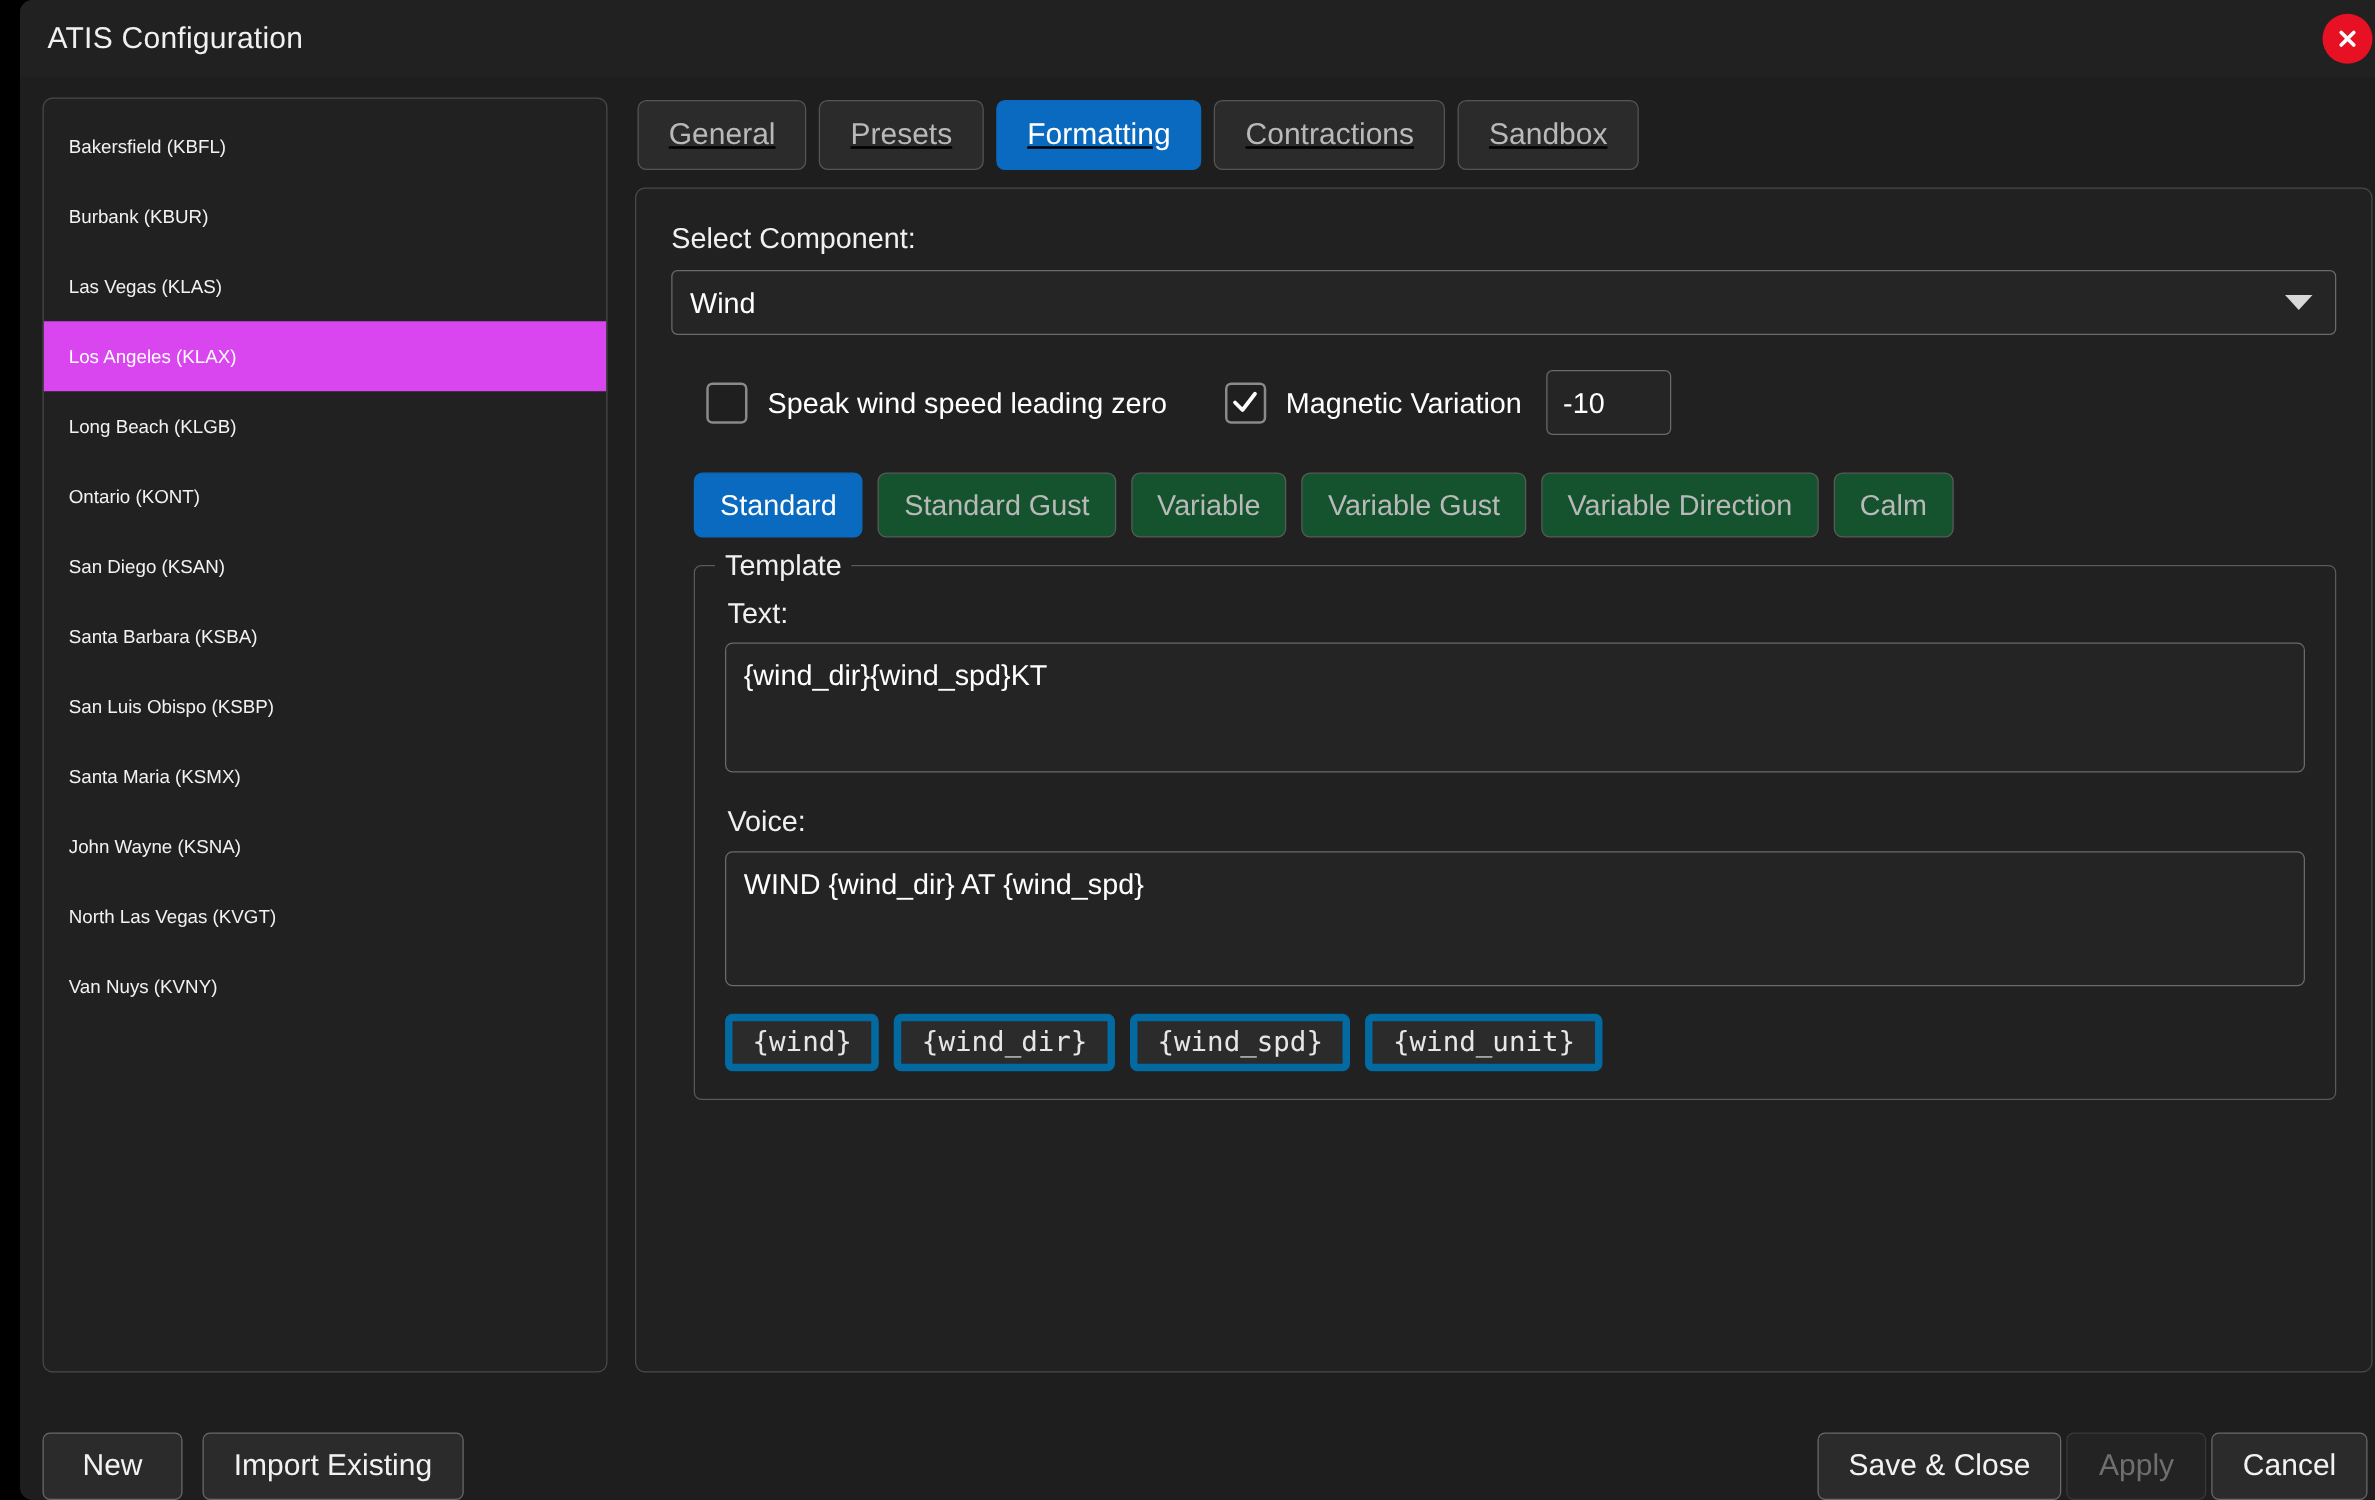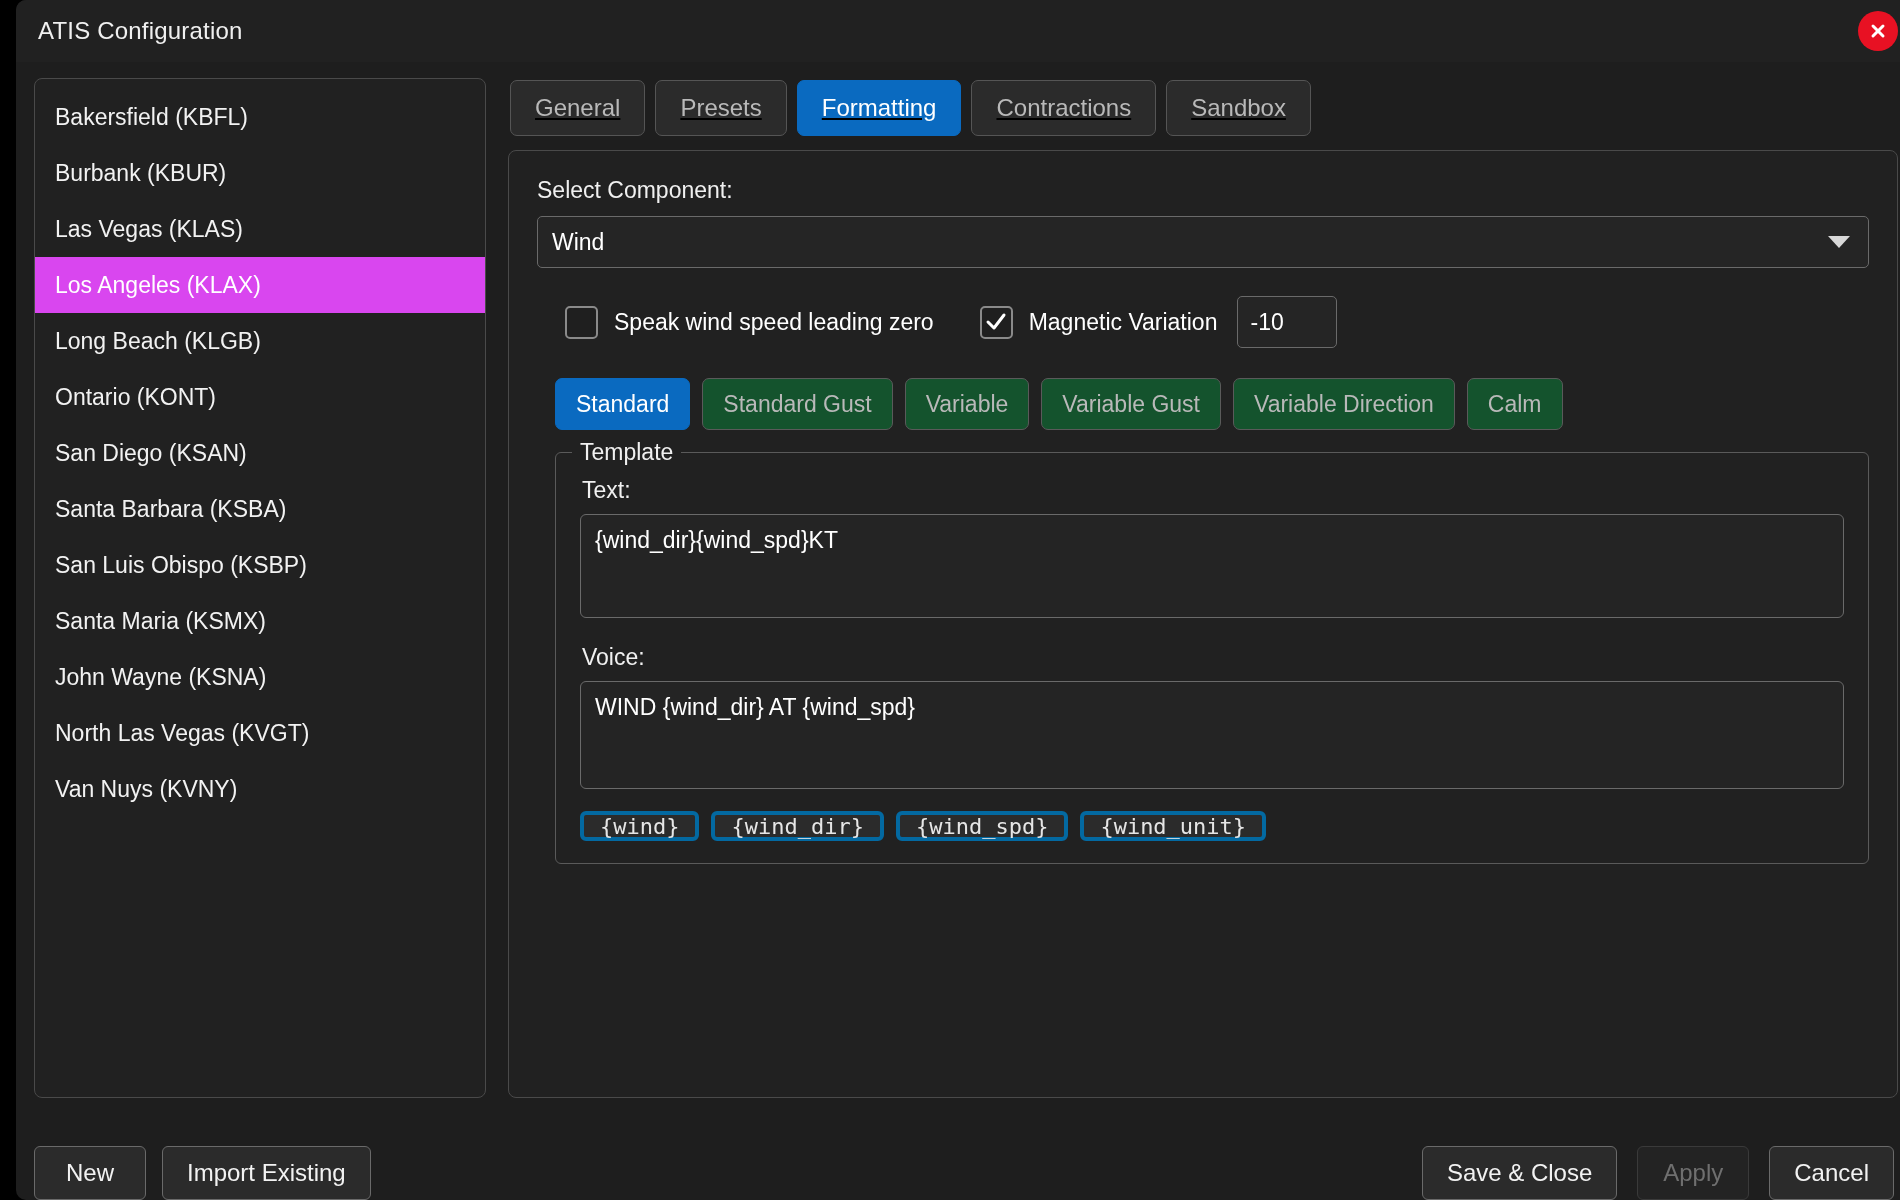--- a/index.html
+++ b/index.html
@@ -73,21 +73,21 @@
     padding: 10px 0 10px 0;
     overflow: hidden;
     min-height: 0;
   }
   .profile-item {
     height: 56px;
     display: flex;
     align-items: center;
     padding: 0 20px;
     color: #f2f2f2;
-    font-size: 23px;
+    font-size: 15px;
     cursor: pointer;
     white-space: nowrap;
   }
   .profile-item.selected {
     background: #d946ef;
     color: #ffffff;
   }
 
   
   .main {
@@ -258,43 +258,43 @@
     white-space: pre-wrap;
   }
   .textarea.text-box { height: 104px; margin-bottom: 26px; }
   .textarea.voice-box { height: 108px; margin-bottom: 22px; }
 
   .chip-row {
     display: flex;
     gap: 12px;
   }
   .chip {
-    height: 30px;
+    height: 46px;
     padding: 0 16px;
     background: #2b2b2b;
-    border: 4px solid #0369a1;
+    border: 6px solid #0369a1;
     border-radius: 6px;
     color: #e6e6e6;
     font-family: "DejaVu Sans Mono", monospace;
     font-size: 22px;
     display: flex;
     align-items: center;
     cursor: pointer;
   }
 
   
   .footer {
     flex: 0 0 auto;
     height: 102px;
     display: flex;
     align-items: flex-end;
     padding: 0 22px 0 18px;
   }
   .footer-left { display: flex; gap: 16px; }
-  .footer-right { display: flex; gap: 20px; margin-left: auto; }
+  .footer-right { display: flex; gap: 4px; margin-left: auto; }
   .btn {
     height: 54px;
     min-width: 112px;
     padding: 0 24px;
     background: #2b2b2b;
     border: 1px solid #6a6a6a;
     border-radius: 6px;
     color: #f2f2f2;
     font-size: 24px;
     display: flex;

